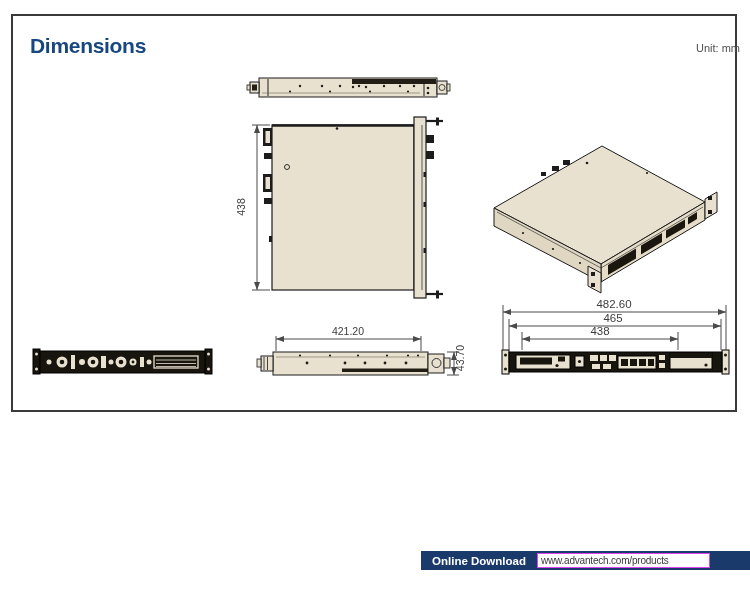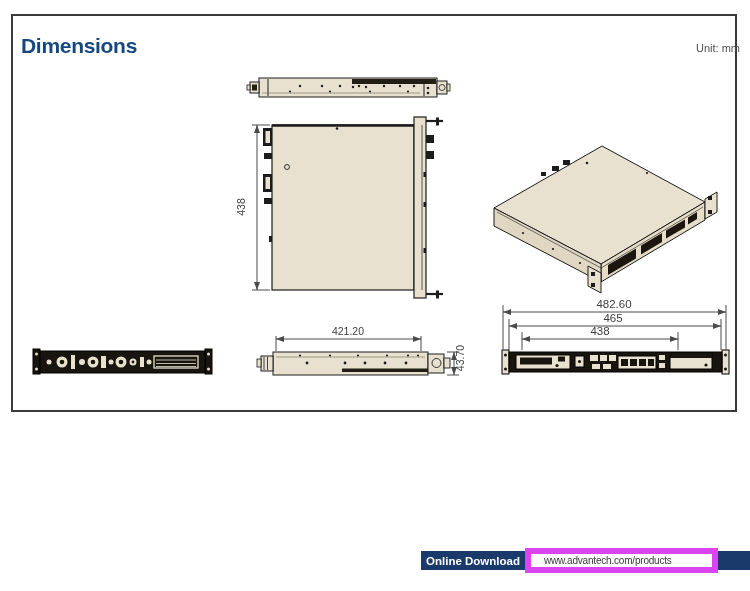--- a/index.html
+++ b/index.html
@@ -1,31 +1,31 @@
 <!DOCTYPE html>
 <html><head>
 <meta charset="utf-8">
 <style>
   html,body{margin:0;padding:0;background:#ffffff;}
   #page{position:relative;width:750px;height:591px;background:#ffffff;overflow:hidden;
         font-family:"Liberation Sans",sans-serif;}
   #border-frame{position:absolute;left:11px;top:14px;width:726px;height:398px;
         border:2px solid #3a3a3a;box-sizing:border-box;}
-  #page-title{position:absolute;left:21px;top:34px;font-size:21px;font-weight:bold;
+  #page-title{position:absolute;left:30px;top:34px;font-size:21px;font-weight:bold;
         color:#16487f;letter-spacing:-0.3px;}
   #unit-label{position:absolute;right:10px;top:42px;font-size:11px;color:#4f4f4f;}
   #drawing-svg{position:absolute;left:0;top:0;}
   .dimtxt{fill:#3d3d3d;font-family:"Liberation Sans",sans-serif;font-size:10.5px;}
   .dimtxt-lg{fill:#3d3d3d;font-family:"Liberation Sans",sans-serif;font-size:11.5px;}
   #footer-bar{position:absolute;left:421px;top:551px;width:329px;height:19px;
         background:#1a3a6b;display:flex;align-items:center;}
-  #footer-label{width:104px;text-align:center;color:#ffffff;font-size:11.5px;font-weight:bold;
+  #footer-label{width:116px;text-align:center;color:#ffffff;font-size:11.5px;font-weight:bold;
         white-space:nowrap;}
-  #footer-urlbox{flex:0 0 168px;height:13px;background:#ffffff;border:6px solid #d946ef;
-        font-size:10px;color:#3a3a3a;line-height:13px;padding-left:13px;letter-spacing:-0.2px;
+  #footer-urlbox{flex:0 0 168px;height:13px;background:#ffffff;border:1px solid #d946ef;
+        font-size:10px;color:#3a3a3a;line-height:13px;padding-left:3px;letter-spacing:-0.2px;
         overflow:hidden;white-space:nowrap;}
 </style>
 </head>
 <body>
 
 <div id="page">
 
   <div id="border-frame"></div>
   <div id="page-title">Dimensions</div>
   <div id="unit-label">Unit: mm</div>

